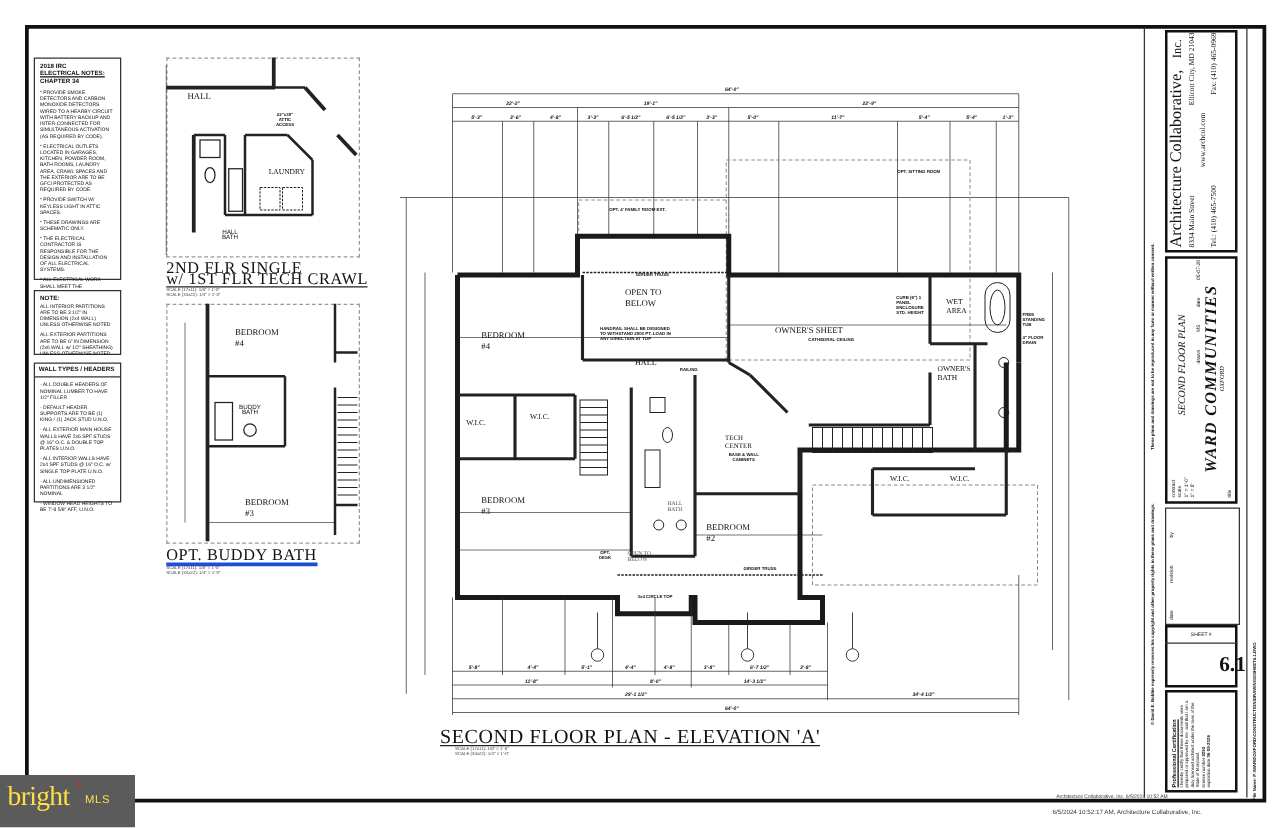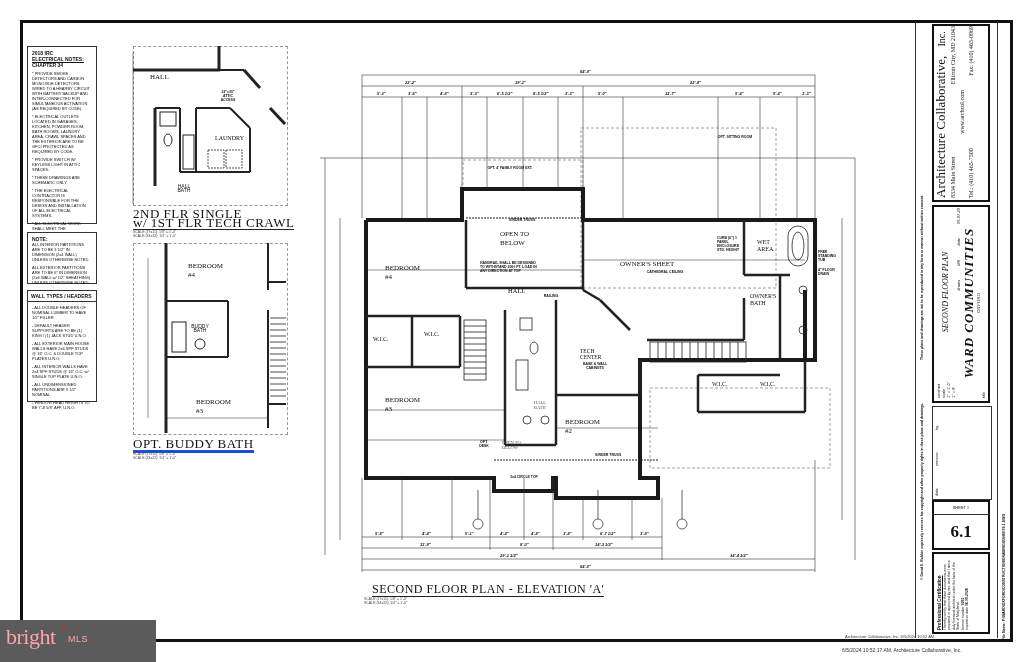--- a/index.html
+++ b/index.html
@@ -9,21 +9,21 @@
   .notes-box{border:1px solid #333;background:#fff;box-sizing:border-box;padding:3px 4px;font-family:"Liberation Sans",sans-serif;font-size:4px;line-height:5px;}
   .notes-box .hdr{font-weight:bold;font-size:5px;line-height:6px;}
   .notes-box p{margin:0 0 3px 0;}
   .detail-title{font-family:"Liberation Serif",serif;font-size:13px;letter-spacing:0.5px;line-height:13px;}
   .scale{font-family:"Liberation Sans",sans-serif;font-size:3.5px;color:#444;line-height:5px;}
   .room{font-family:"Liberation Serif",serif;font-size:7px;line-height:9px;}
   .small{font-family:"Liberation Sans",sans-serif;font-size:3.5px;text-align:center;line-height:4px;font-weight:bold;}
   .dim{font-family:"Liberation Sans",sans-serif;font-size:4px;font-style:italic;font-weight:bold;}
   .vtext{transform-origin:left top;transform:rotate(-90deg);white-space:nowrap;}
   .titleblock{border:2px solid #111;box-sizing:border-box;}
-  .mls{left:0;top:620px;width:108px;height:42px;background:#5b5b5b;color:#fca5a5;padding-left:48px;}
+  .mls{left:0;top:620px;width:108px;height:42px;background:#5b5b5b;color:#fde047;}
   .mls .b{position:absolute;left:6px;top:4px;font-family:"Liberation Serif",serif;font-size:22px;letter-spacing:-0.5px;}
   .mls .m{position:absolute;left:68px;top:14px;font-family:"Liberation Sans",sans-serif;font-size:9px;letter-spacing:0.5px;}
   .mls .dot{position:absolute;left:62px;top:6px;width:3px;height:3px;background:#e0282d;border-radius:50%;}
   .foot{font-family:"Liberation Sans",sans-serif;font-size:5px;color:#333;}
   svg{position:absolute;left:0;top:0;}
 </style>
 </head>
 <body>
 
 <div class="abs sheet"></div>
@@ -340,21 +340,21 @@
 <div class="abs dim" style="left:563px;top:531px;">3'-8"</div>
 <div class="abs dim" style="left:600px;top:531px;">6'-7 1/2"</div>
 <div class="abs dim" style="left:640px;top:531px;">3'-8"</div>
 <div class="abs dim" style="left:420px;top:542px;">11'-8"</div>
 <div class="abs dim" style="left:520px;top:542px;">8'-0"</div>
 <div class="abs dim" style="left:595px;top:542px;">14'-3 1/2"</div>
 <div class="abs dim" style="left:500px;top:553px;">29'-1 1/2"</div>
 <div class="abs dim" style="left:730px;top:553px;">34'-4 1/2"</div>
 <div class="abs dim" style="left:580px;top:564px;">64'-0"</div>
 
-<div class="abs detail-title" style="left:372px;top:583px;border-bottom:1px solid #222;font-size:12px;">SECOND FLOOR PLAN - ELEVATION 'A'</div>
+<div class="abs detail-title" style="left:352px;top:583px;border-bottom:1px solid #222;font-size:16px;">SECOND FLOOR PLAN - ELEVATION 'A'</div>
 <div class="abs scale" style="left:364px;top:597px;">SCALE (17x11): 1/8" = 1'-0"</div>
 <div class="abs scale" style="left:364px;top:601px;">SCALE (34x22): 1/4" = 1'-0"</div>
 
 <div class="abs" style="left:915px;top:22px;width:1px;height:616px;background:#333;"></div>
 <div class="abs" style="left:997px;top:22px;width:14px;height:616px;border-left:1px solid #333;"></div>
 
 <div class="abs titleblock" style="left:932px;top:24px;width:58px;height:178px;"></div>
 <div class="abs vtext" style="left:934px;top:198px;width:172px;height:56px;">
   <div style="font-size:13px;line-height:14px;white-space:nowrap;">
     <span>Architecture Collaborative,</span>
@@ -398,21 +398,21 @@
 <div class="abs" style="left:932px;top:406px;width:58px;height:92px;border:1px solid #333;"></div>
 <div class="abs vtext" style="left:934px;top:496px;font-family:'Liberation Sans',sans-serif;font-size:4px;display:flex;gap:22px;width:88px;">
   <span>date</span>
   <span>revision</span>
 </div>
 <div class="abs vtext" style="left:934px;top:430px;font-family:'Liberation Sans',sans-serif;font-size:4px;">by</div>
 
 <div class="abs titleblock" style="left:932px;top:500px;width:58px;height:50px;"></div>
 <div class="abs" style="left:932px;top:514px;width:58px;height:1px;background:#333;"></div>
 <div class="abs" style="left:935px;top:505px;width:52px;text-align:center;font-family:'Liberation Sans',sans-serif;font-size:4px;">SHEET #</div>
-<div class="abs" style="left:935px;top:522px;width:52px;text-align:center;font-family:'Liberation Serif',serif;font-size:17px;font-weight:bold;">6.1</div>
+<div class="abs" style="left:935px;top:522px;width:52px;text-align:center;font-family:'Liberation Serif',serif;font-size:17px;font-weight:bold;padding-left:25px;">6.1</div>
 
 <div class="abs titleblock" style="left:932px;top:552px;width:58px;height:82px;"></div>
 <div class="abs vtext" style="left:938px;top:630px;width:76px;font-family:'Liberation Sans',sans-serif;font-size:3.5px;line-height:4.5px;white-space:normal;">
   <div style="font-weight:bold;text-decoration:underline;font-size:4.5px;">Professional Certification</div>
   <div>I hereby certify that these documents were prepared or approved by me, and that I am a duly licensed architect under the laws of the State of Maryland.</div>
   <div><span>license number</span> <b>9293</b></div>
   <div><span>expiration date</span> <b>06-09-2026</b></div>
 </div>
 
 <div class="abs vtext" style="left:1002px;top:640px;font-family:'Liberation Sans',sans-serif;font-size:3.5px;font-weight:bold;">File Name: P:\WARD\OXFORD\CONSTRUCTION\DRAWINGS\SHEET6.1.DWG</div>

